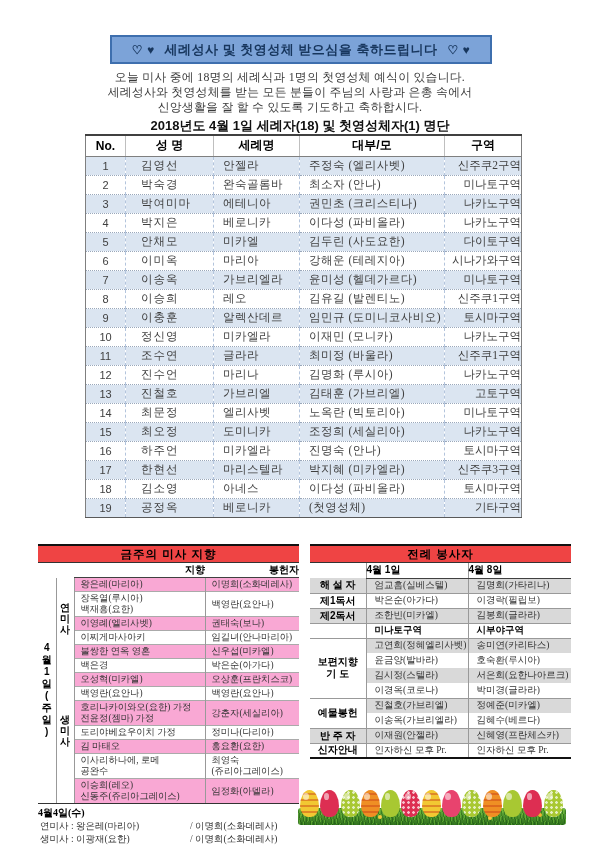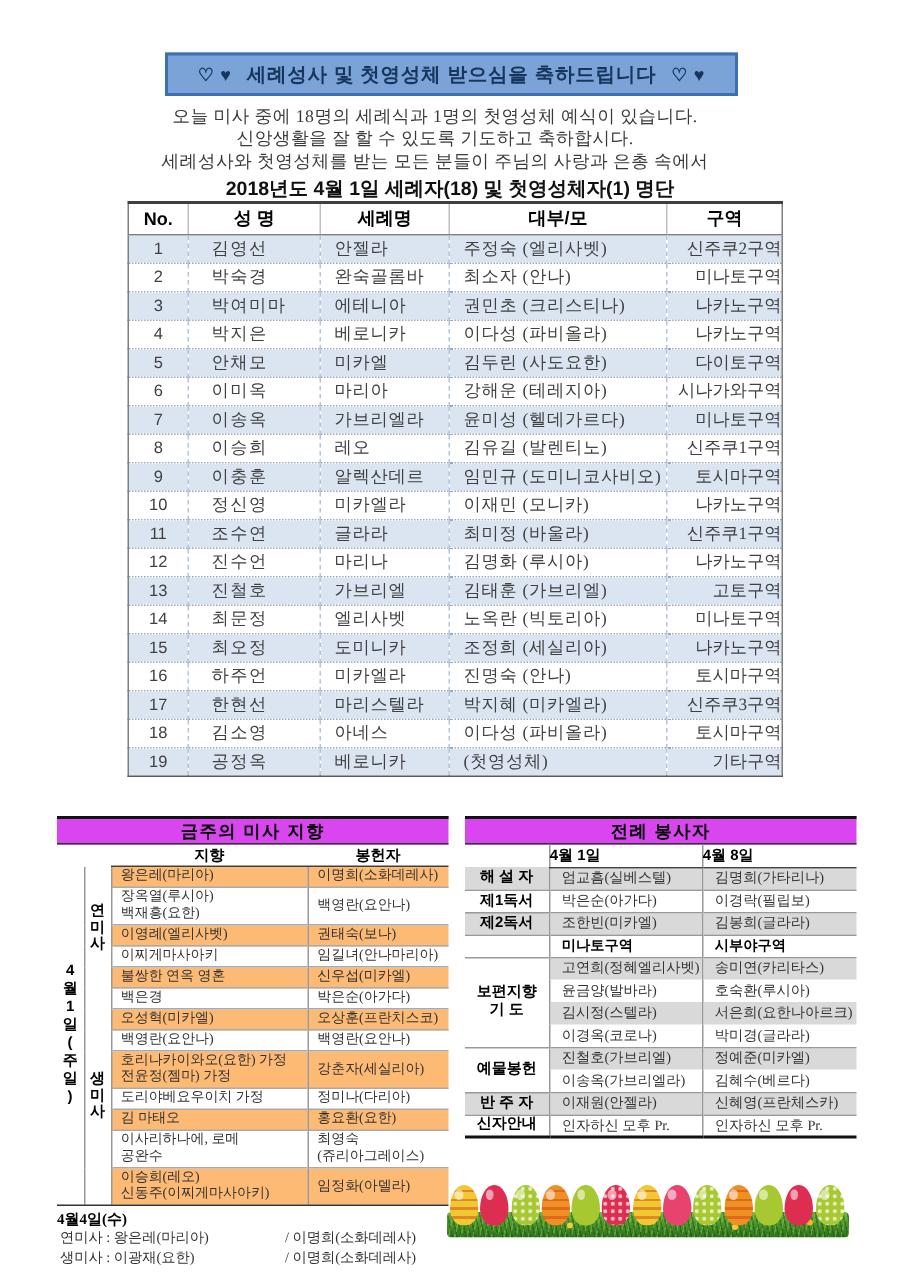--- a/index.html
+++ b/index.html
@@ -30,33 +30,33 @@
     border-top:1px dotted #9aa8bb; border-left:1px dashed #b3c4dc; white-space:nowrap; overflow:hidden; }
   table.bt td:first-child { border-left:none; }
   table.bt tr.alt td { background:#dbe5f1; }
   table.bt td.c0 { text-align:center; font-family:"Liberation Sans", sans-serif; font-size:11px; }
   table.bt td.c1 { padding-left:15px; letter-spacing:1px; }
   table.bt td.c2 { padding-left:9px; letter-spacing:.5px; }
   table.bt td.c3 { padding-left:9px; letter-spacing:.5px; }
   table.bt td.c4 { text-align:right; }
 
   
-  .sect-title { height:19px; background:#d946ef; border-top:2.5px solid #111; border-bottom:1.5px solid #333;
+  .sect-title { height:19px; background:#ef4444; border-top:2.5px solid #111; border-bottom:1.5px solid #333;
     display:flex; align-items:center; justify-content:center;
     font-family:"Liberation Sans", sans-serif; font-weight:bold; font-size:11.5px; color:#000; letter-spacing:1px; }
 
   
   .mass-wrap { position:absolute; left:38px; top:544px; width:261px; }
   table.mt { width:100%; border-collapse:collapse; table-layout:fixed; }
   table.mt td { font-size:9.3px; color:#333; vertical-align:middle; }
   table.mt tr.hdr td { height:14px; font-family:Liberation Sans, sans-serif; font-weight:bold; font-size:10px;
-    text-align:center; color:#000; border-bottom:1.5px solid #404040; }
+    text-align:right; color:#000; border-bottom:1.5px solid #404040; }
   table.mt td.intent, table.mt td.offer { border-left:1px solid #999; border-top:1px solid #aaa; padding:1px 0 1px 6px; line-height:11px; }
   table.mt tr.r1 td.intent, table.mt tr.r1 td.offer { border-top:none; }
-  table.mt td.g { background:#fdba74; }
+  table.mt td.g { background:#f9a8d4; }
   table.mt td.datecol { font-family:"Liberation Sans", sans-serif; font-weight:bold; font-size:10px; color:#000;
     text-align:center; vertical-align:middle; line-height:12px; background:#fff; }
   table.mt td.seccol { font-family:"Liberation Sans", sans-serif; font-weight:bold; font-size:10px; color:#000;
     text-align:center; vertical-align:middle; line-height:11px; border-left:1px solid #999; background:#fff; }
   .mass-footer { border-top:1.5px solid #333; border-bottom:2.5px solid #111; padding:2px 0 4px 0; }
   .mass-footer .fdate { font-family:Liberation Serif, serif; font-weight:bold; font-size:10px; color:#000; }
   .mass-footer .fline { display:flex; font-size:9.5px; line-height:12.5px; color:#333;align-items:flex-end; }
   .mass-footer .fline .l { width:152px; padding-left:2px; }
 
   
@@ -97,22 +97,22 @@
 <div class="page">
 
   <div class="banner">
     <span class="hearts">♡ ♥</span>
     <span>세례성사 및 첫영성체 받으심을 축하드립니다</span>
     <span class="hearts">♡ ♥</span>
   </div>
 
   <div class="intro">
     <div>오늘 미사 중에 18명의 세례식과 1명의 첫영성체 예식이 있습니다.</div>
+    <div>세례성사와 첫영성체를 받는 모든 분들이 주님의 사랑과 은총 속에서</div>
     <div>신앙생활을 잘 할 수 있도록 기도하고 축하합시다.</div>
-    <div>세례성사와 첫영성체를 받는 모든 분들이 주님의 사랑과 은총 속에서</div>
   </div>
 
   <div class="list-title">2018년도 4월 1일 세례자(18) 및 첫영성체자(1) 명단</div>
 
   <div class="bt-wrap">
     <table class="bt">
       <colgroup>
           <col style="width:40px">
           <col style="width:88px">
           <col style="width:86px">
@@ -397,21 +397,21 @@
               <div>공완수</div>
             </td>
             <td class="offer">
               <div>최영숙</div>
               <div>(쥬리아그레이스)</div>
             </td>
           </tr>
           <tr>
             <td class="intent g">
               <div>이승희(레오)</div>
-              <div>신동주(이찌게마사아키)</div>
+              <div>신동주(쥬리아그레이스)</div>
             </td>
             <td class="offer g">
               <div>임정화(아델라)</div>
             </td>
           </tr>
         </tbody>
     </table>
     <div class="mass-footer">
       <div class="fdate">4월4일(수)</div>
     <div class="fline">

